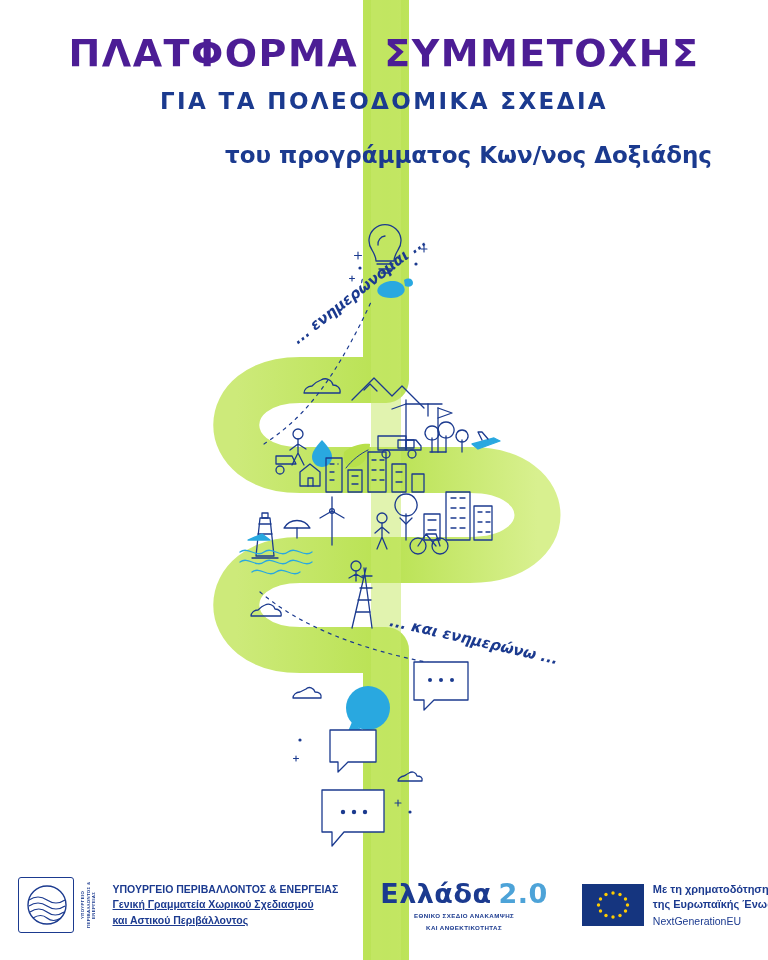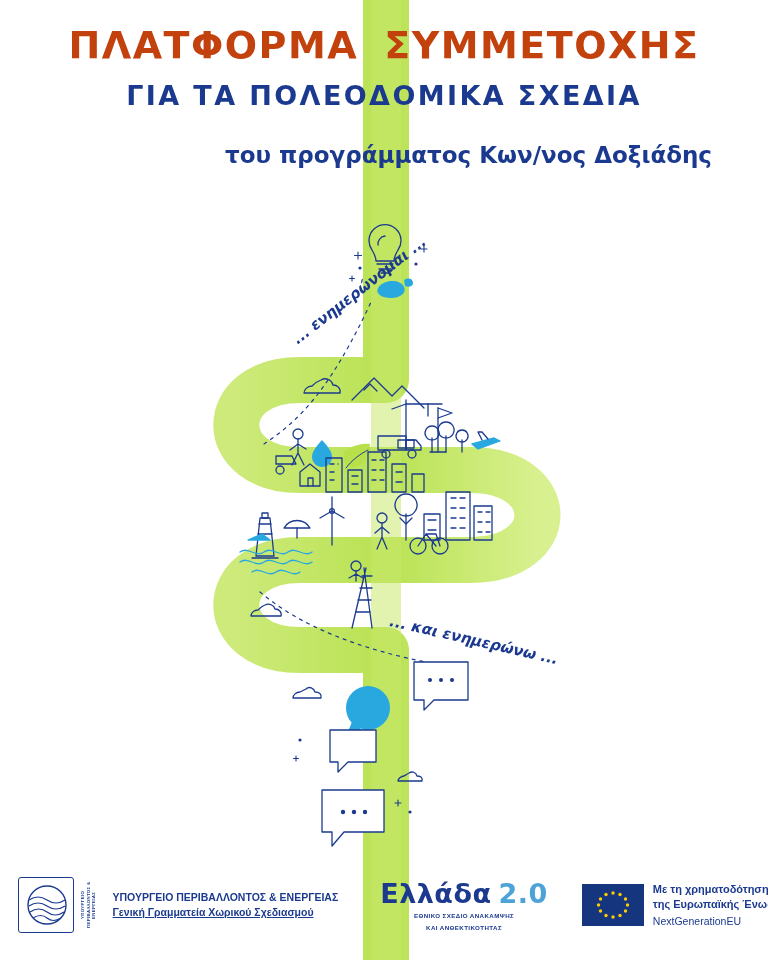--- a/index.html
+++ b/index.html
@@ -32,30 +32,30 @@
     left: 0; top: 24px;
     width: 768px;
     text-align: center;
     z-index: 5;
   }
   .title-line1 {
     font-family: "DejaVu Sans", sans-serif;
     font-weight: bold;
     font-size: 38px;
     letter-spacing: 1.5px;
-    color: #c2410c;
+    color: #4c1d95;
     line-height: 1.15;
-    margin: 0;
+    margin: 8px;
     white-space: nowrap;
   }
   .title-line1 .seg2 { margin-left: 26px; }
   .title-line2 {
     font-family: "DejaVu Sans", sans-serif;
     font-weight: bold;
-    font-size: 27px;
+    font-size: 23px;
     letter-spacing: 2.4px;
     color: #1b3a8f;
     margin: 12px 0 0 0;
     white-space: nowrap;
   }
   .subtitle {
     position: absolute;
     right: 56px;
     top: 142px;
     font-family: "DejaVu Sans", sans-serif;
@@ -438,20 +438,21 @@
             <path d="M 10 22 q 9 -6 18 0 t 18 0" fill="none" stroke="#1b3a8f" stroke-width="1.2"></path>
             <path d="M 10 28 q 9 -6 18 0 t 18 0" fill="none" stroke="#1b3a8f" stroke-width="1.2"></path>
             <path d="M 11 34 q 9 -6 17 0 t 17 0" fill="none" stroke="#1b3a8f" stroke-width="1.2"></path>
             <path d="M 14 40 q 8 -5 14 0 t 14 0" fill="none" stroke="#1b3a8f" stroke-width="1.2"></path>
           </svg>
         </div>
         <div class="min-vert">ΥΠΟΥΡΓΕΙΟ ΠΕΡΙΒΑΛΛΟΝΤΟΣ &amp; ΕΝΕΡΓΕΙΑΣ</div>
         <div class="min-text">
           <div class="l1">ΥΠΟΥΡΓΕΙΟ ΠΕΡΙΒΑΛΛΟΝΤΟΣ &amp; ΕΝΕΡΓΕΙΑΣ</div>
           <div class="l2">Γενική Γραμματεία Χωρικού Σχεδιασμού</div>
+          <div class="l3">και Αστικού Περιβάλλοντος</div>
         </div>
       </div>
 
       <div class="ellada">
         <div class="ellada-main">
           <span>Ελλάδα</span>
           <span class="ellada-num">2.0</span>
         </div>
         <div class="ellada-sub">ΕΘΝΙΚΟ ΣΧΕΔΙΟ ΑΝΑΚΑΜΨΗΣ</div>
         <div class="ellada-sub">ΚΑΙ ΑΝΘΕΚΤΙΚΟΤΗΤΑΣ</div>

